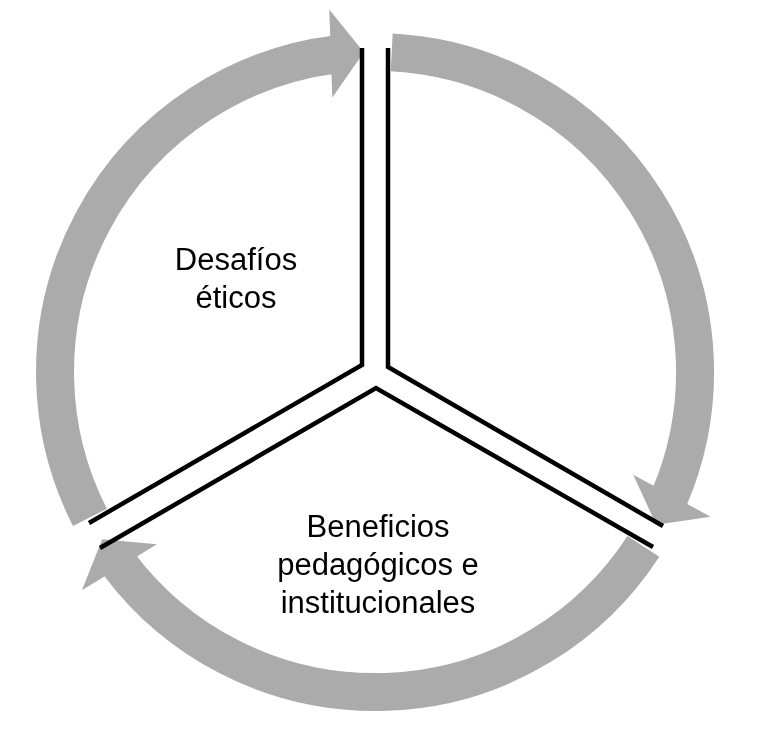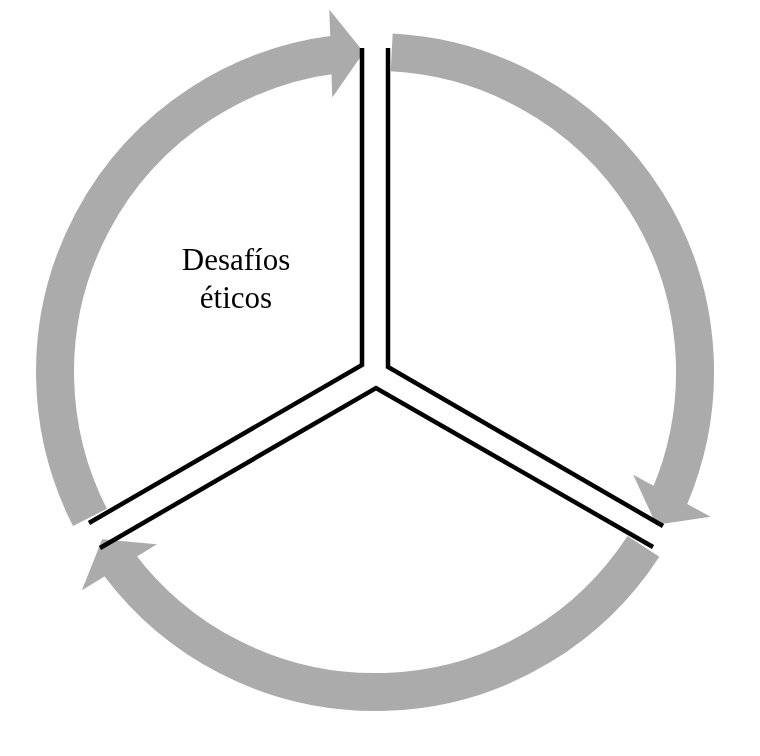--- a/index.html
+++ b/index.html
@@ -9,21 +9,20 @@
     height: 756px;
     background: #ffffff;
     overflow: hidden;
     font-family: "Liberation Sans", "DejaVu Sans", sans-serif;
   }
   .stage {
     position: relative;
     width: 760px;
     height: 536px;
     background: #ffffff;
-    font-family: Liberation Serif, serif;
   }
   .stage svg {
     position: absolute;
     left: 0;
     top: 0;
   }
   .seg-label {
     position: absolute;
     transform: translate(-50%, -50%);
     text-align: center;
@@ -55,14 +54,17 @@
 
     <polyline points="362,48 362,365 89,523" fill="none" stroke="#000000" stroke-width="4.5" stroke-linejoin="miter"></polyline>
     <polyline points="388,48 388,367 663,526" fill="none" stroke="#000000" stroke-width="4.5" stroke-linejoin="miter"></polyline>
     <polyline points="100,548 376,388 653,547" fill="none" stroke="#000000" stroke-width="4.5" stroke-linejoin="miter"></polyline>
   </svg>
 
   <div class="seg-label label-top-left">Desafíos
 éticos</div>
 
 
+  <div class="seg-label label-bottom">Beneficios
+pedagógicos e
+institucionales</div>
 
 </div>
 
 </body></html>

